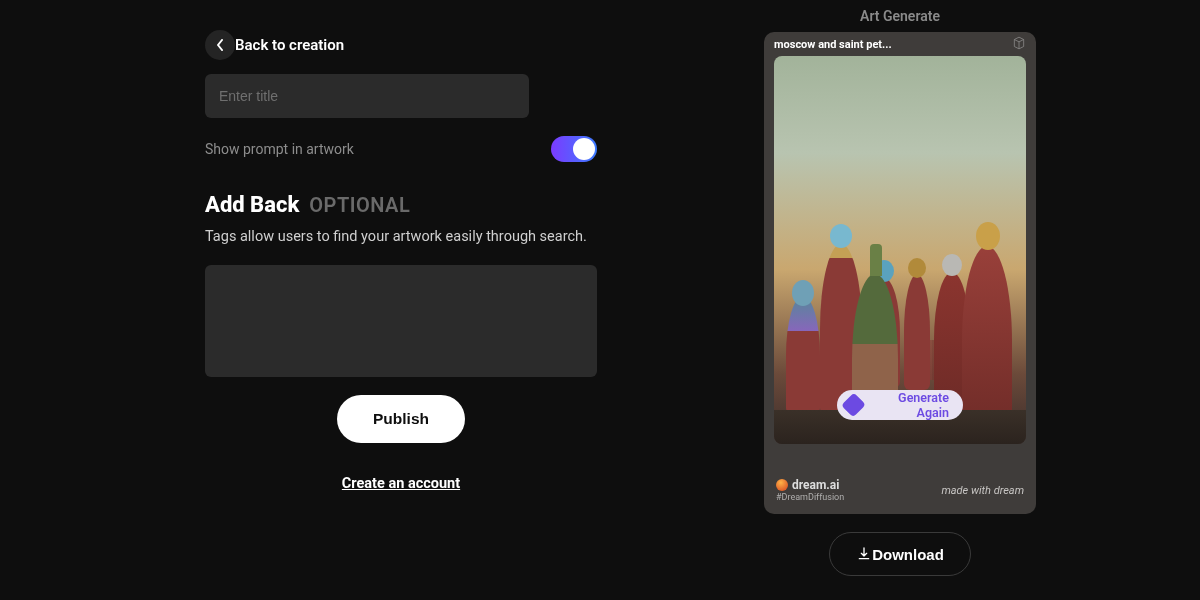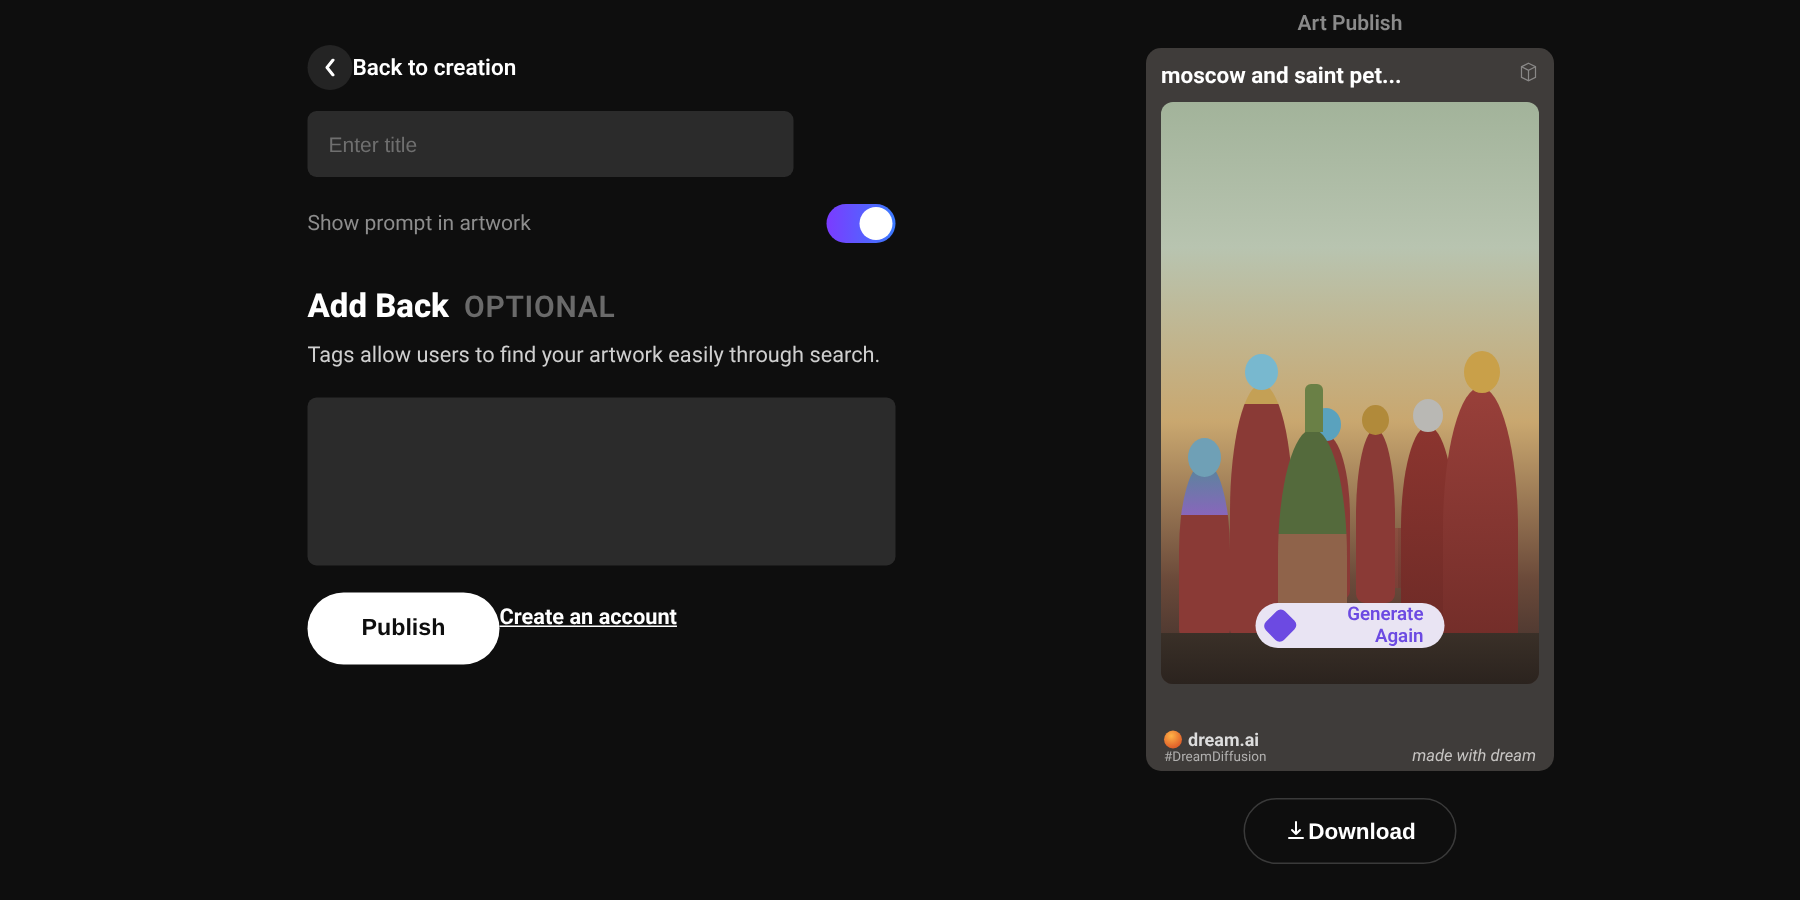--- a/index.html
+++ b/index.html
@@ -77,51 +77,51 @@
     color: #cfcfcf; font-size: 14.5px; line-height: 1.4;
     width: 392px;
   }
   .tags-area {
     margin-top: 18px;
     width: 392px; height: 112px;
     background: #2b2b2b; border: none; border-radius: 6px;
     resize: none; outline: none; padding: 10px; color: #ddd; font-size: 14px;
   }
   .publish-wrap {
-    width: 392px; display: flex; flex-direction: row; align-items: flex-start;
+    width: 392px; display: flex; flex-direction: column; align-items: center;
   }
   .publish-btn {
     margin-top: 14px;
     width: 128px; height: 48px;
     background: #fff; color: #0e0e0e;
     border: none; border-radius: 24px;
     font-size: 15.5px; font-weight: 700;
     cursor: pointer;
   }
   .create-account {
-    margin-top: 22px;
+    margin-top: 32px;
     color: #fff; font-size: 14.5px; font-weight: 700;
     text-decoration: underline; cursor: pointer;
   }
 
   .preview-title { color: #8a8a8a; font-size: 14px; font-weight: 600; }
   .preview-card {
     margin-top: 8px;
     width: 272px; height: 482px;
     background: #3f3c3a;
     border-radius: 10px;
     position: relative;
     overflow: hidden;
     display: flex; flex-direction: column;
   }
   .card-header {
-    height: 36px;
+    height: 24px;
     display: flex; align-items: center; justify-content: space-between;
     padding: 12px 10px;
-    color: #fff; font-size: 15px; font-weight: 700;
+    color: #fff; font-size: 11px; font-weight: 700;
   }
   .cube-icon svg { width: 14px; height: 14px; opacity: .6; }
   .card-image {
     margin: 0 10px; height: 388px; border-radius: 8px;
     position: relative; overflow: hidden;
     background: linear-gradient(#a2b39a 0%, #b8c4b0 25%, #c9a76f 55%, #6b4a3a 82%, #3a2c2a 100%);
     text-align: right;
   }
   
   .tower {
@@ -158,21 +158,21 @@
     display: flex; align-items: center; gap: 6px;
     color: #6c4ae2; font-size: 12.5px; font-weight: 600;
     cursor: pointer;
   }
   .gen-btn .gicon {
     width: 18px; height: 18px; background: #6c4ae2; border-radius: 4px;
     transform: rotate(45deg);
   }
   .card-footer {
     margin-top: auto; height: 44px;
-    display: flex; align-items: flex-end; justify-content: space-between;
+    display: flex; align-items: center; justify-content: space-between;
     padding: 0 12px 4px 12px;
     font-size: 11px; color: #ddd;
   }
   .brand { display:flex; flex-direction:column; }
   .brand-top { display:flex; align-items:center; gap:4px; font-weight:700; font-size:12px;}
   .fire { width:12px;height:12px;border-radius:50%;background:radial-gradient(circle at 40% 30%,#ffb347,#e0622a 70%);}
   .brand-sub { color:#b0afae; font-size:9px; }
   .madewith { color:#c7c5c3; font-style: italic; }
 
   .download-btn {
@@ -219,21 +219,21 @@
 
     <textarea class="tags-area" style=""></textarea>
 
     <div class="publish-wrap">
       <button class="publish-btn">Publish</button>
       <a class="create-account">Create an account</a>
     </div>
   </div>
 
   <div class="right">
-    <div class="preview-title">Art Publish</div>
+    <div class="preview-title">Art Generate</div>
 
     <div class="preview-card">
       <div class="card-header">
         <span>moscow and saint pet...</span>
         <span class="cube-icon">
           <svg viewBox="0 0 24 24" fill="none">
               <path d="M12 2l8 4v12l-8 4-8-4V6l8-4z M4 6l8 4 8-4 M12 22V10" stroke="#bbb" stroke-width="1.4"></path>
             </svg>
         </span>
       </div>

